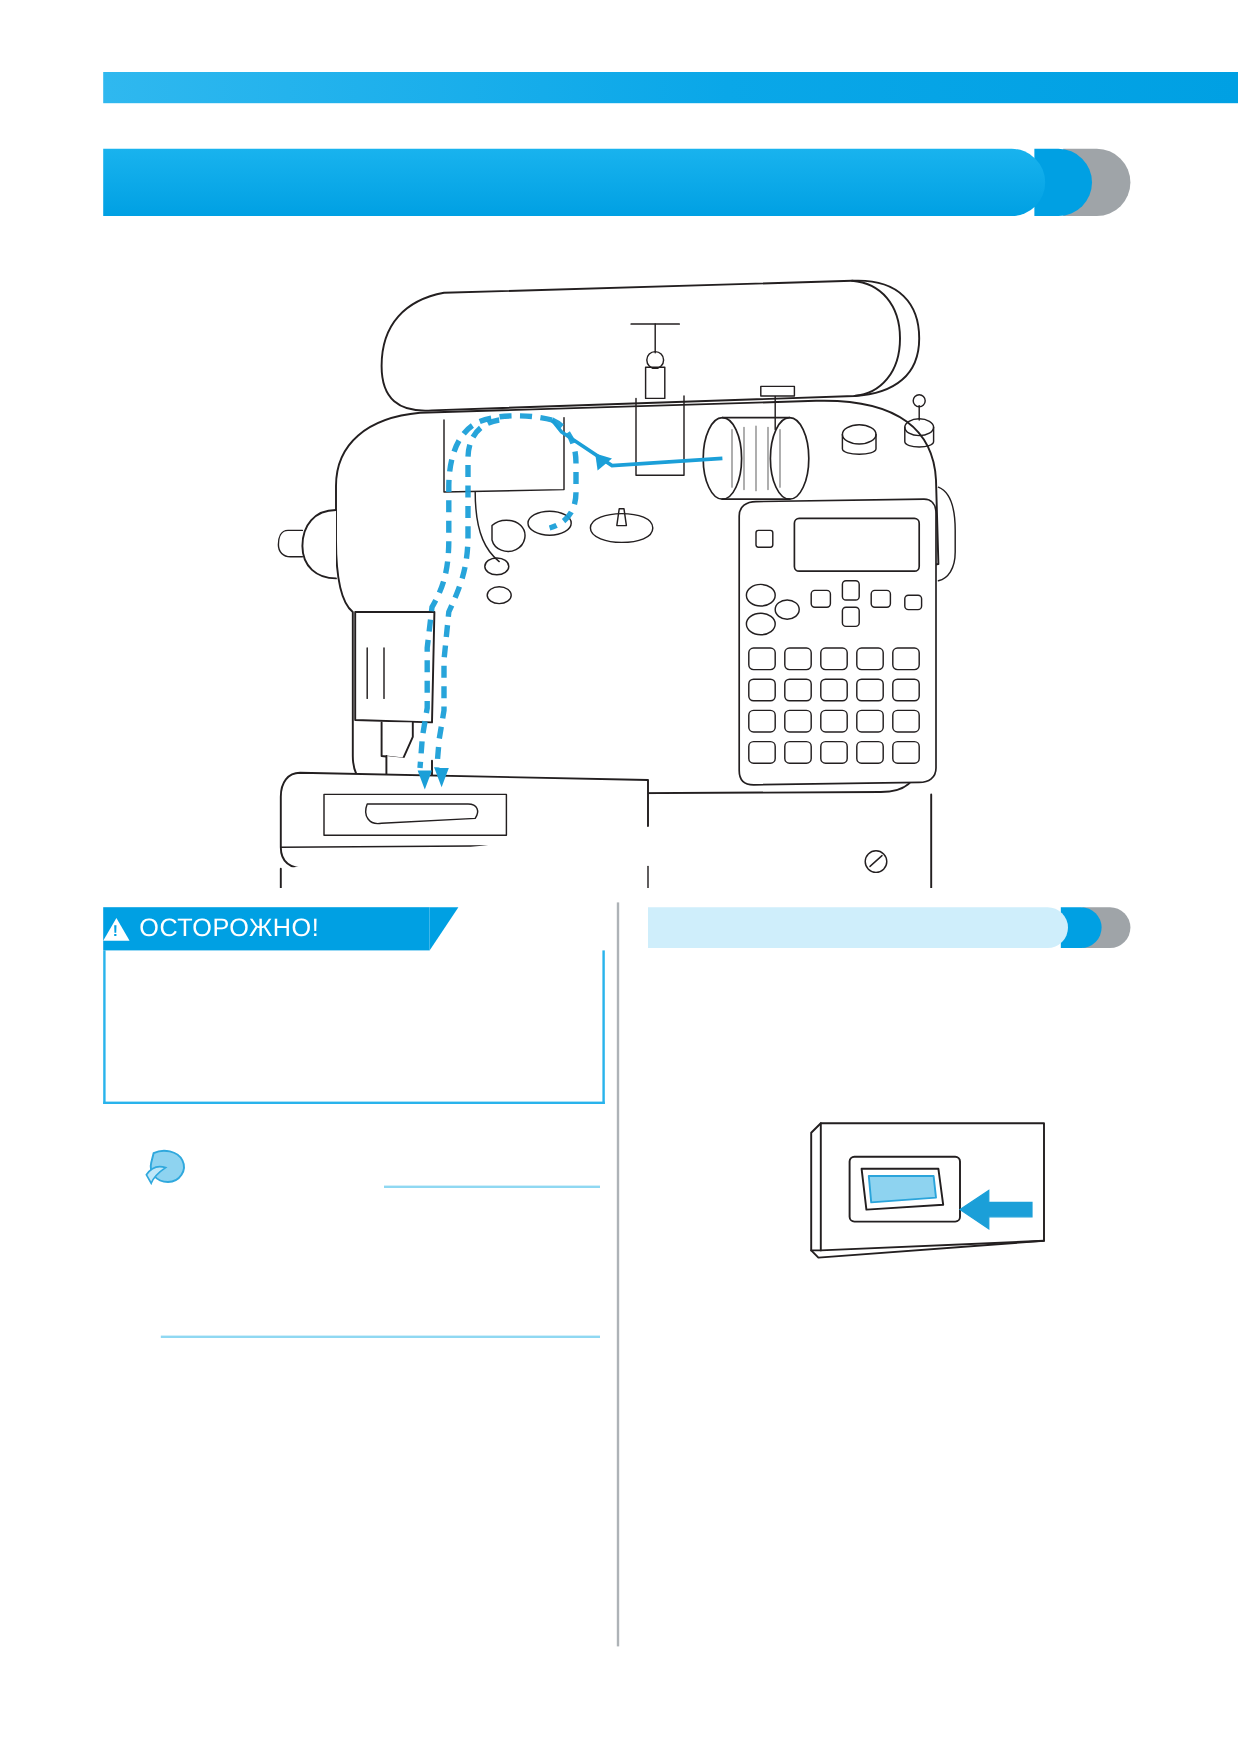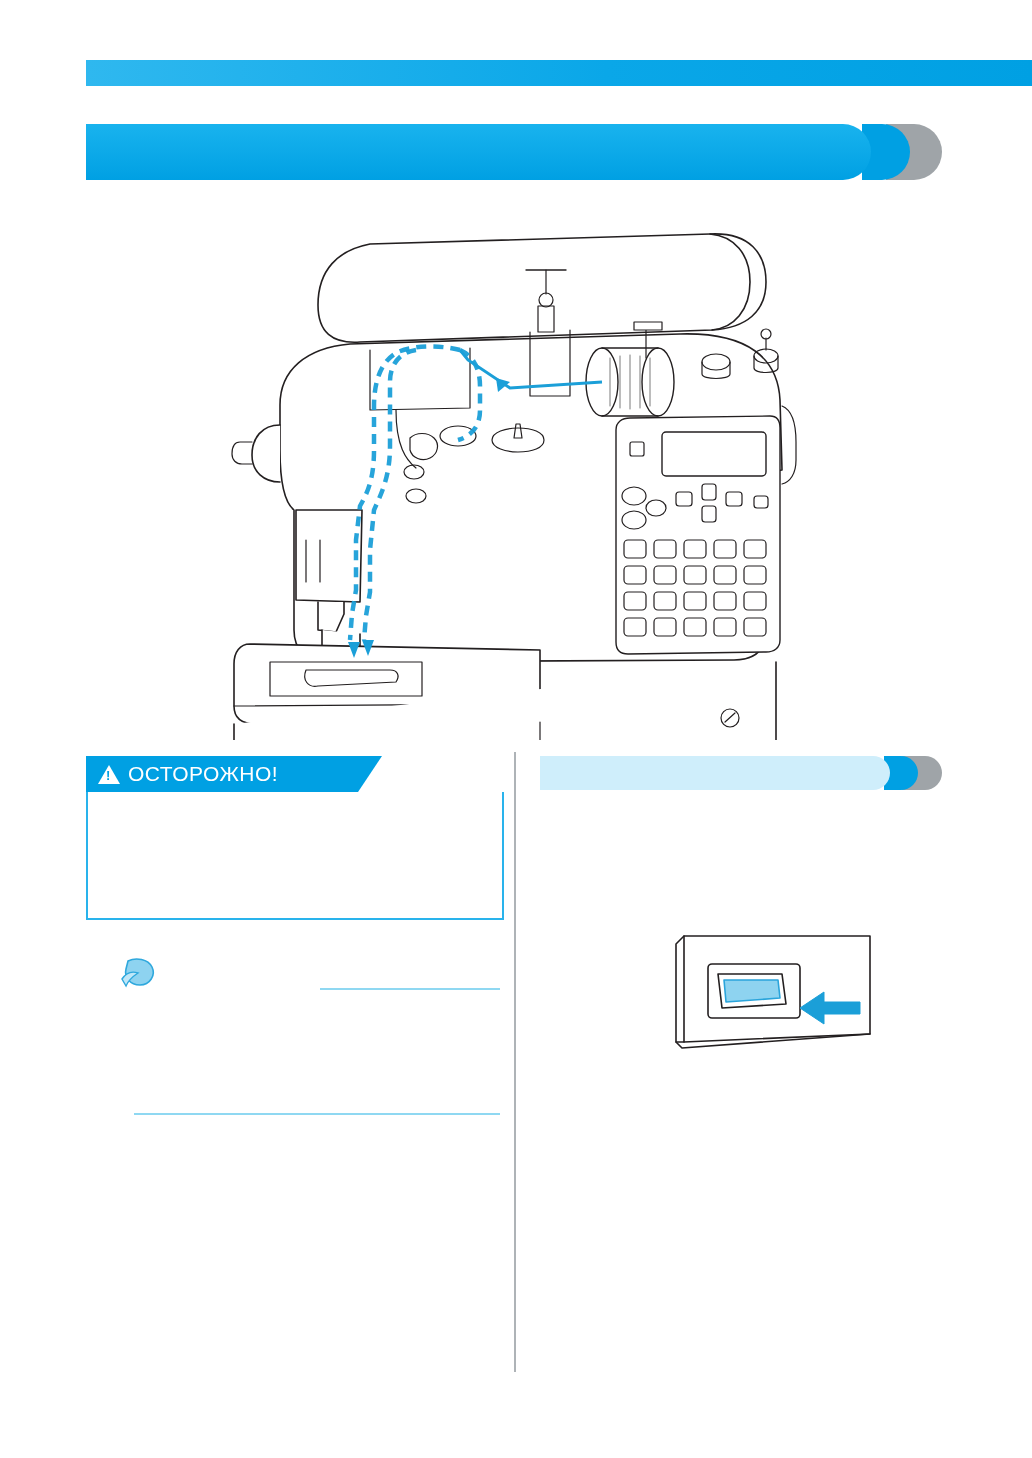--- a/index.html
+++ b/index.html
@@ -78,21 +78,20 @@
     top: 756px;
     width: 420px;
   }
   .caution-header {
     position: relative;
     width: 272px;
     height: 36px;
     background: #00a0e3;
     display: flex;
     align-items: center;
-    padding-left: 12px;
     box-sizing: border-box;
   }
   .caution-header::after {
     content: "";
     position: absolute;
     left: 272px;
     top: 0;
     width: 0;
     height: 0;
     border-top: 36px solid #00a0e3;

